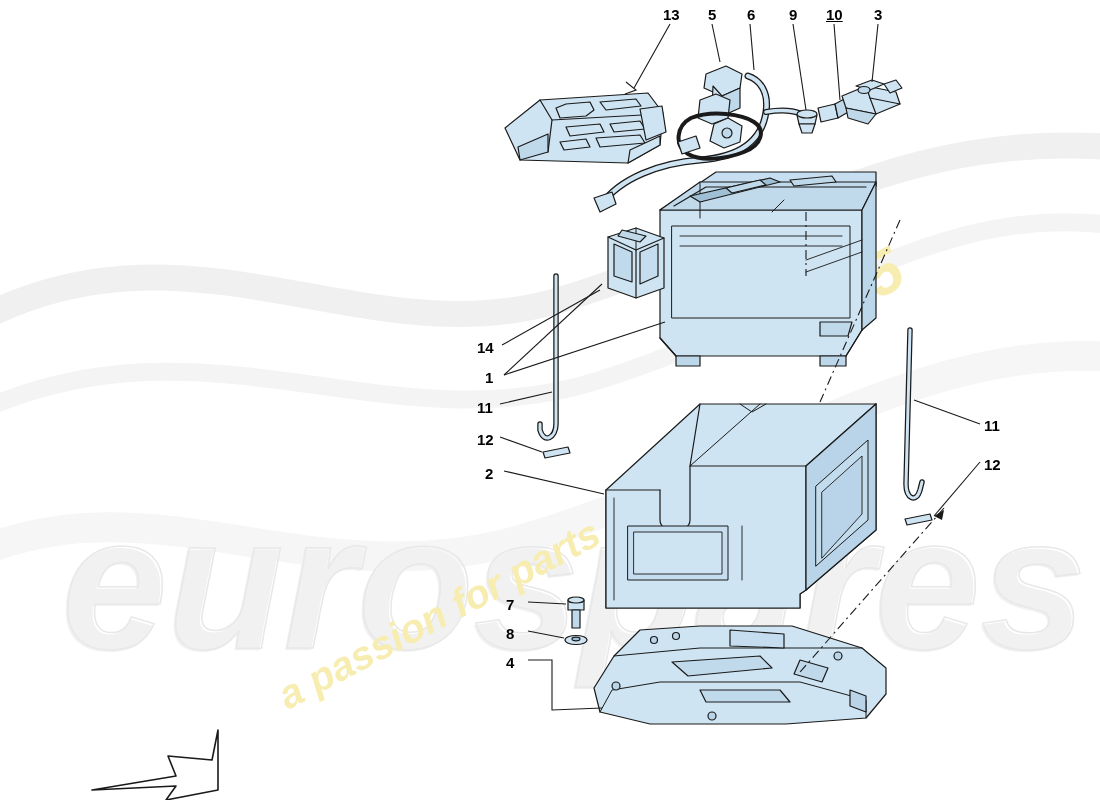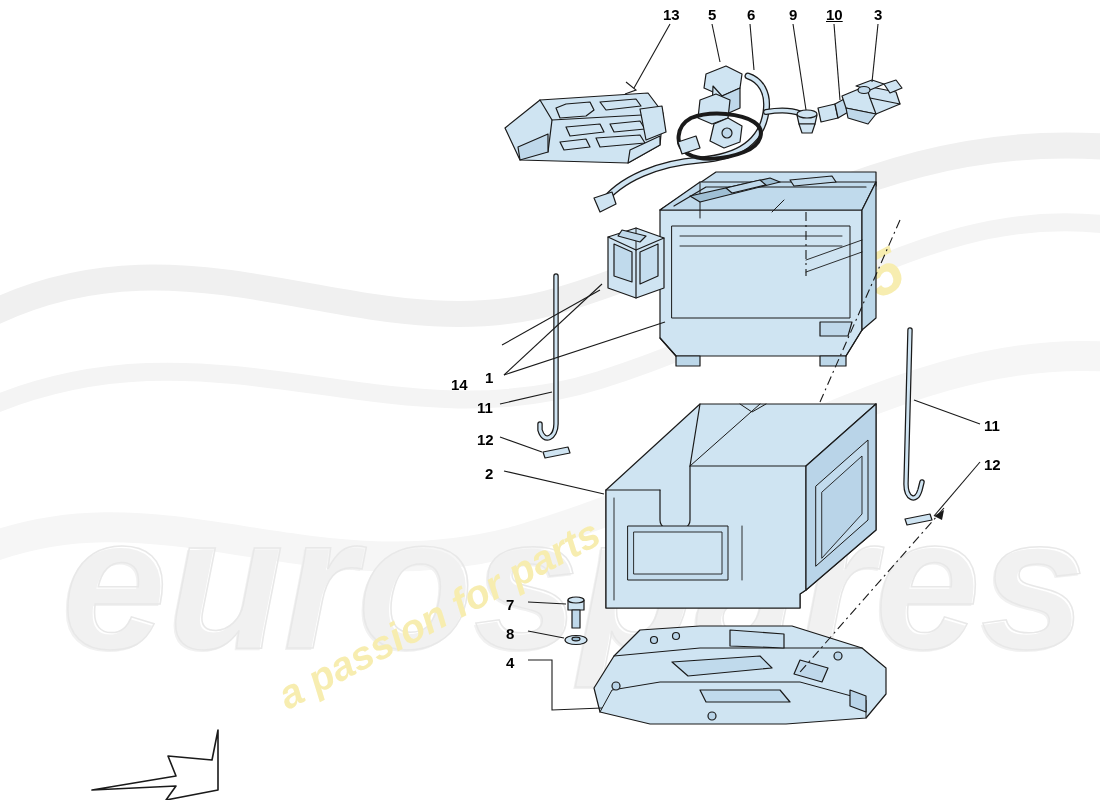--- a/index.html
+++ b/index.html
@@ -282,21 +282,21 @@
     </g>
   </svg>
 
   <div class="label" style="left:663px; top:6px;">13</div>
   <div class="label" style="left:708px; top:6px;">5</div>
   <div class="label" style="left:747px; top:6px;">6</div>
   <div class="label" style="left:789px; top:6px;">9</div>
   <div class="label" style="left:826px; top:6px;text-decoration:underline;">10</div>
   <div class="label" style="left:874px; top:6px;">3</div>
 
-  <div class="label" style="left:451px; top:339px;margin-top:37px;">14</div>
+  <div class="label" style="left:477px; top:339px;">14</div>
   <div class="label" style="left:485px; top:369px;">1</div>
   <div class="label" style="left:477px; top:399px;">11</div>
   <div class="label" style="left:477px; top:431px;">12</div>
   <div class="label" style="left:485px; top:465px;">2</div>
 
   <div class="label" style="left:984px; top:417px;">11</div>
   <div class="label" style="left:984px; top:456px;">12</div>
 
   <div class="label" style="left:506px; top:596px;">7</div>
   <div class="label" style="left:506px; top:625px;">8</div>

